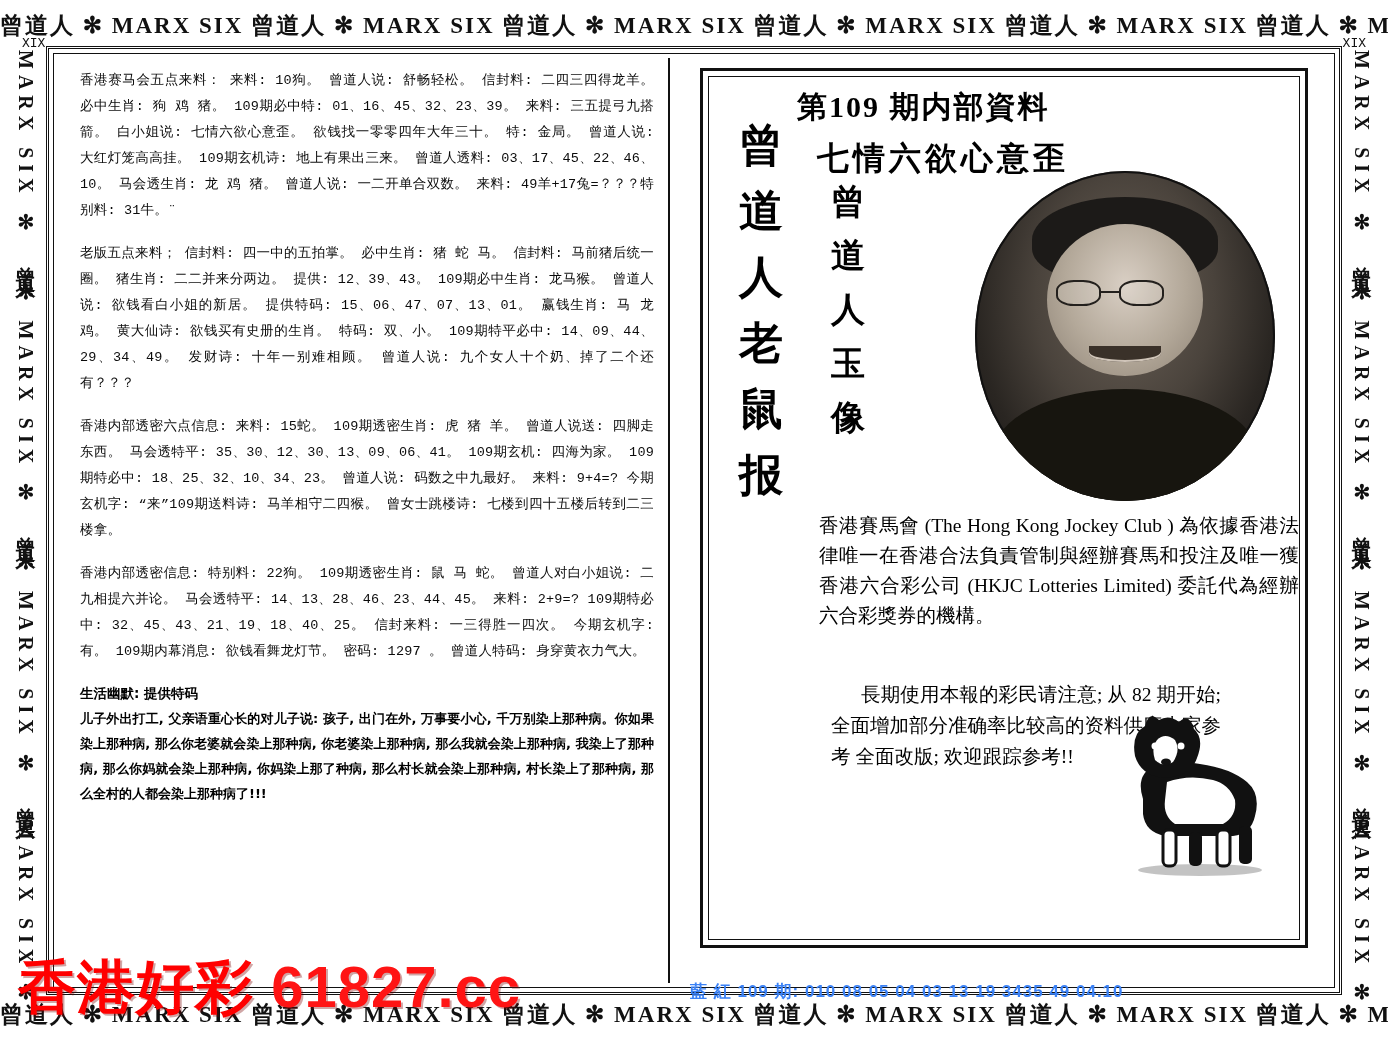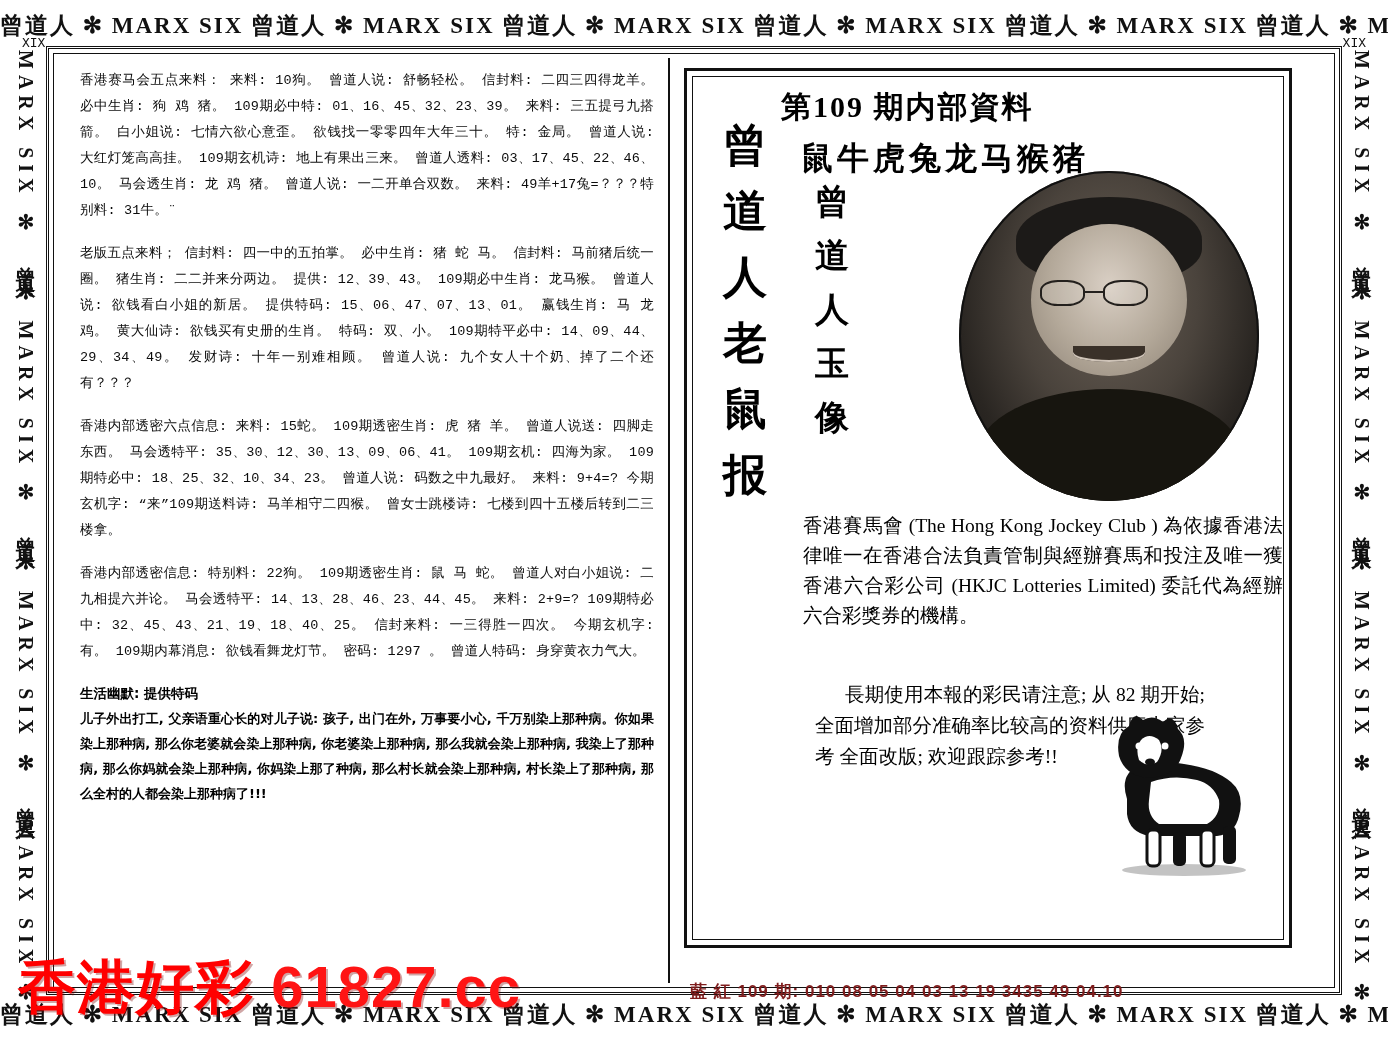--- a/index.html
+++ b/index.html
@@ -75,20 +75,21 @@
   .col-left {
     width:612px;
     padding:10px 14px 0 22px;
     border-right:2px solid #111;
     position:relative;
   }
   .col-right {
     flex:1;
     position:relative;
     padding:6px 6px 0 10px;
+    margin-left:16px;
   }
 
   
   .para {
     font-family:Liberation Mono, monospace;
     font-size:13.5px;
     line-height:26px;
     color:#0b0b0b;
     text-align:justify;
     margin-bottom:17px;
@@ -251,21 +252,21 @@
 
   
   .footer-nums {
     position:absolute;
     left:690px; bottom:38px;
     font-family:"Liberation Sans", sans-serif;
     font-size:17px;
     font-weight:bold;
     letter-spacing:1px;
     white-space:nowrap;
-    color:#7f1d1d;
+    color:#3b82f6;
   }
 
   
   .watermark {
     position:absolute;
     left:18px; bottom:14px;
     font-family:"Liberation Sans", sans-serif;
     font-weight:bold;
     font-size:58px;
     color:#ff0000;
@@ -311,21 +312,21 @@
       <div class="para">香港内部透密信息: 特别料: 22狗。 109期透密生肖: 鼠 马 蛇。 曾道人对白小姐说: 二九相提六并论。 马会透特平: 14、13、28、46、23、44、45。 来料: 2+9=? 109期特必中: 32、45、43、21、19、18、40、25。 信封来料: 一三得胜一四次。 今期玄机字: 有。 109期内幕消息: 欲钱看舞龙灯节。 密码: 1297 。 曾道人特码: 身穿黄衣力气大。</div>
       <div class="joke-title">生活幽默: 提供特码</div>
       <div class="joke-body">儿子外出打工, 父亲语重心长的对儿子说: 孩子, 出门在外, 万事要小心, 千万别染上那种病。你如果染上那种病, 那么你老婆就会染上那种病, 你老婆染上那种病, 那么我就会染上那种病, 我染上了那种病, 那么你妈就会染上那种病, 你妈染上那了种病, 那么村长就会染上那种病, 村长染上了那种病, 那么全村的人都会染上那种病了!!!</div>
     </div>
 
     <div class="col-right">
       <div class="right-frame">
         <div class="rf-inner">
 
           <div class="issue-line">第109      期内部資料</div>
-          <div class="zodiac-line">鼠牛虎兔龙马猴猪</div>
+          <div class="zodiac-line">七情六欲心意歪</div>
 
           <div class="vmast">
             <span>曾</span>
             <span>道</span>
             <span>人</span>
             <span>老</span>
             <span>鼠</span>
             <span>报</span>
           </div>
 

